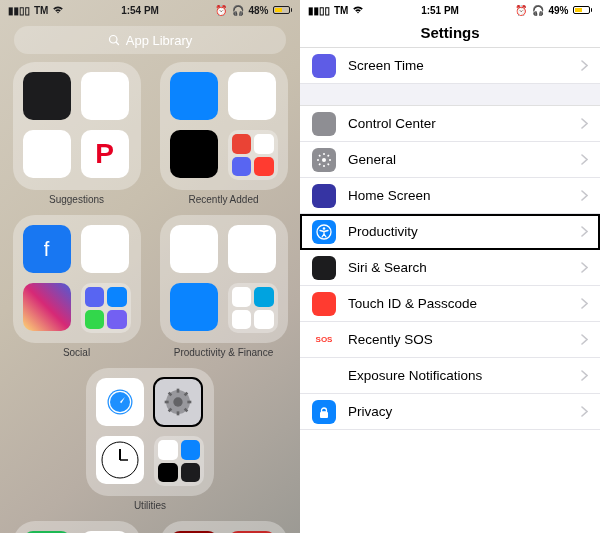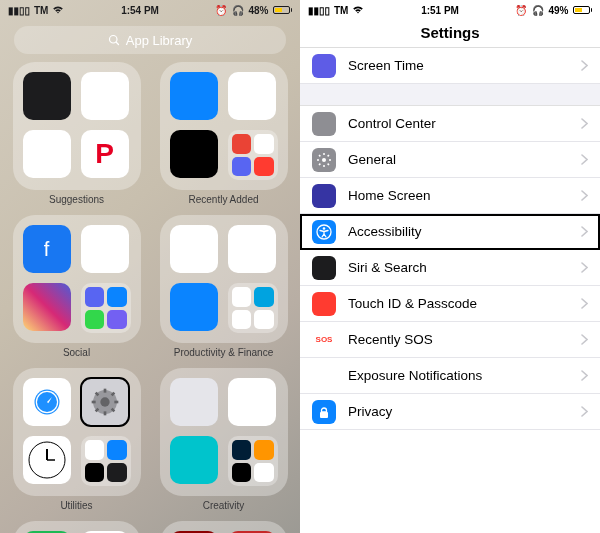--- a/index.html
+++ b/index.html
@@ -174,34 +174,20 @@
             </div>
             <div class="mini-grid">
               <div class="m" style="background: rgb(255, 255, 255);"></div>
               <div class="m" style="background: rgb(10, 132, 255);"></div>
               <div class="m" style="background: rgb(0, 0, 0);"></div>
               <div class="m" style="background: rgb(28, 28, 30);"></div>
             </div>
           </div>
           <div class="folder-label">Utilities</div>
         </div>
-        <div class="folder-col">
-          <div class="folder">
-            <div class="app" style="background: rgb(229, 229, 234);"></div>
-            <div class="app" style="background: rgb(255, 255, 255);"></div>
-            <div class="app" style="background: rgb(0, 196, 204);"></div>
-            <div class="mini-grid">
-              <div class="m" style="background: rgb(0, 30, 54);"></div>
-              <div class="m" style="background: rgb(255, 149, 0);"></div>
-              <div class="m" style="background: rgb(0, 0, 0);"></div>
-              <div class="m" style="background: rgb(255, 255, 255);"></div>
-            </div>
-          </div>
-          <div class="folder-label">Creativity</div>
-        </div>
       </div>
       <div class="folder-row">
         <div class="folder-col">
           <div class="folder">
             <div class="app" style="background: rgb(29, 185, 84);"></div>
             <div class="app" style="background: rgb(255, 255, 255);"></div>
           </div>
           <div class="folder-label"></div>
         </div>
         <div class="folder-col">
@@ -277,21 +263,21 @@
           </svg></span>
       </div>
       <div class="row boxed">
         <div class="row-icon" style="background: rgb(10, 132, 255);">
           <svg width="16" height="16" viewBox="0 0 16 16">
             <circle cx="8" cy="8" r="7" fill="none" stroke="#fff" stroke-width="1.3"></circle>
             <circle cx="8" cy="4.5" r="1.3" fill="#fff"></circle>
             <path d="M4 6.5 L8 7.5 L12 6.5 M8 7.5 L8 10 L6 13 M8 10 L10 13" stroke="#fff" stroke-width="1.3" fill="none" stroke-linecap="round"></path>
           </svg>
         </div>
-        <span class="row-label">Accessibility</span>
+        <span class="row-label">Productivity</span>
         <span class="chev"><svg viewBox="0 0 7 11">
             <path d="M1 1 L6 5.5 L1 10" stroke="currentColor" stroke-width="1.6" fill="none" stroke-linecap="round"></path>
           </svg></span>
       </div>
       <div class="row">
         <div class="row-icon" style="background: rgb(28, 28, 30);"></div>
         <span class="row-label">Siri &amp; Search</span>
         <span class="chev"><svg viewBox="0 0 7 11">
             <path d="M1 1 L6 5.5 L1 10" stroke="currentColor" stroke-width="1.6" fill="none" stroke-linecap="round"></path>
           </svg></span>

